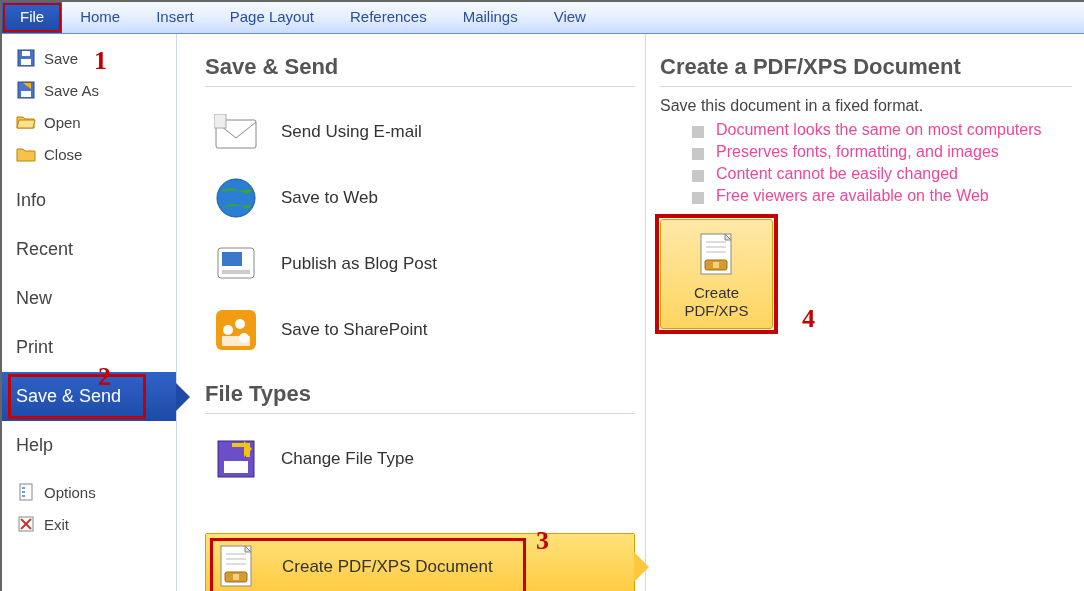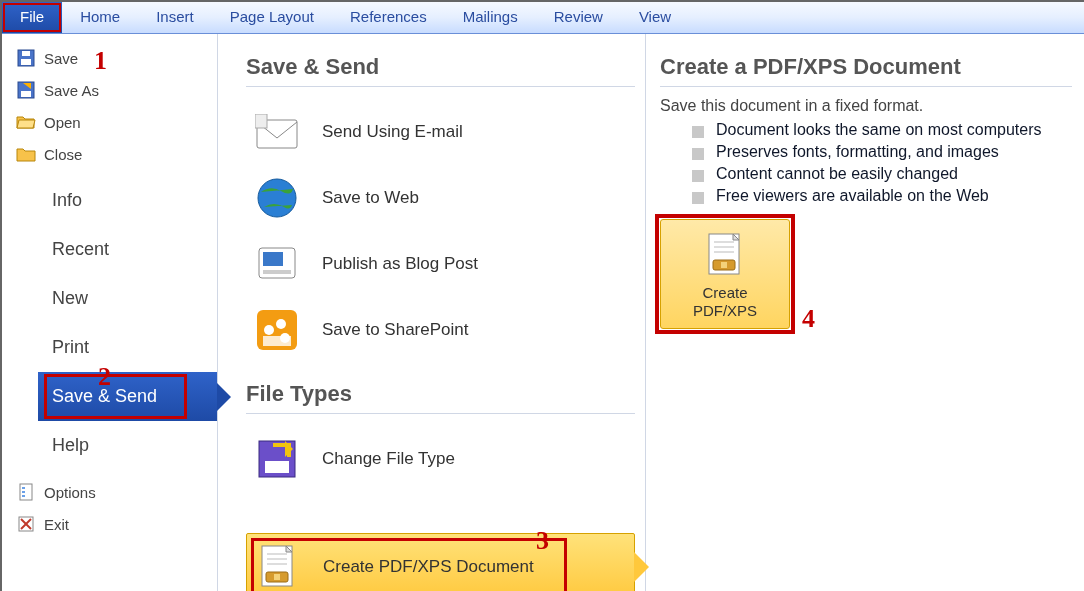--- a/index.html
+++ b/index.html
@@ -19,28 +19,28 @@
     color: #fff; 
   }
   .ribbon .tab.active::after{
     content:""; position:absolute; inset:1px; border:2px solid #c40000; pointer-events:none;
   }
   
   .main { display: flex; height: calc(591px - 34px); }
   
   
   .nav {
-    width: 216px; background: #fff; border-right: 1px solid #d0d7e5; padding-top: 8px; position: relative;
+    width: 175px; background: #fff; border-right: 1px solid #d0d7e5; padding-top: 8px; position: relative;
   }
   .nav-item {
     display: flex; align-items: center; gap: 8px;
     padding: 6px 10px 6px 14px; color: #444; font-size: 15px; cursor: default;
   }
   .nav-item .ico { width: 20px; height: 20px; display:flex; align-items:center; justify-content:center; }
-  .nav-item.big { padding: 14px 10px 14px 14px; font-size: 18px; margin-left: 36px; }
+  .nav-item.big { padding: 14px 10px 14px 14px; font-size: 18px; }
   .nav-item.selected {
     background: linear-gradient(#2f63c9, #1e4aa6); color: #fff; position: relative;
   }
   .nav-item.selected::after{
     content:""; position:absolute; right:-14px; top:50%; transform:translateY(-50%);
     border-left:14px solid #1e4aa6; border-top:14px solid transparent; border-bottom:14px solid transparent;
   }
   .nav-item.selected-box { position:relative; }
   .nav-item.selected-box::before{
     content:""; position:absolute; left:6px; right:30px; top:2px; bottom:2px; border:3px solid #c40000; pointer-events:none;
@@ -67,25 +67,25 @@
   .opt.boxed::before{
     content:""; position:absolute; left:4px; top:4px; width:310px; bottom:4px; border:3px solid #c40000; pointer-events:none;
   }
   
   
   .detail { width: 440px; padding: 20px 14px 10px 14px; background:#fff; }
   .detail h2 { font-size:22px; color:#555; font-weight:600; margin-bottom:6px; }
   .detail hr { border:none; border-top:1px solid #d0d7e5; margin-bottom:10px; }
   .detail p { font-size:16px; color:#444; margin-bottom:6px; }
   .detail ul { list-style:none; }
-  .detail li { display:flex; align-items:flex-start; gap:12px; font-size:16px; color:#0f172a; margin:4px 0;padding-left:32px; }
+  .detail li { display:flex; align-items:flex-start; gap:12px; font-size:16px; color:#ec4899; margin:4px 0;padding-left:32px; }
   .detail li .bullet { width:12px; height:12px; background:#c8c8c8; margin-top:5px; flex:0 0 12px; }
   
   .bigbtn {
-    margin-top:14px; width:130px; padding:12px 6px 8px 6px; text-align:center;
+    margin-top:14px; width:113px; padding:12px 6px 8px 6px; text-align:center;
     background: linear-gradient(#ffe9a8, #ffd560); border:1px solid #d6a100; border-radius:3px;
     position:relative;
   }
   .bigbtn .bigico { margin:0 auto 6px auto; width:46px; height:46px; display:flex; align-items:center; justify-content:center;}
   .bigbtn .label { font-size:15px; color:#333; line-height:1.2; }
   .bigbtn::before{
     content:""; position:absolute; left:-6px; right:-6px; top:-6px; bottom:-6px; border:4px solid #c40000; pointer-events:none;
   }
   
   
@@ -99,21 +99,20 @@
 <body>
 <div class="container">
 
 <div class="ribbon">
   <div class="tab active">File</div>
   <div class="tab">Home</div>
   <div class="tab">Insert</div>
   <div class="tab">Page Layout</div>
   <div class="tab">References</div>
   <div class="tab">Mailings</div>
-  <div class="tab">Review</div>
   <div class="tab">View</div>
 </div>
 
 <div class="main">
 
   <div class="nav">
     <div class="nav-item">
       <span class="ico">
         <svg width="18" height="18">
               <rect x="1" y="1" width="16" height="16" fill="#4a74c9" stroke="#2a4a90"></rect>

